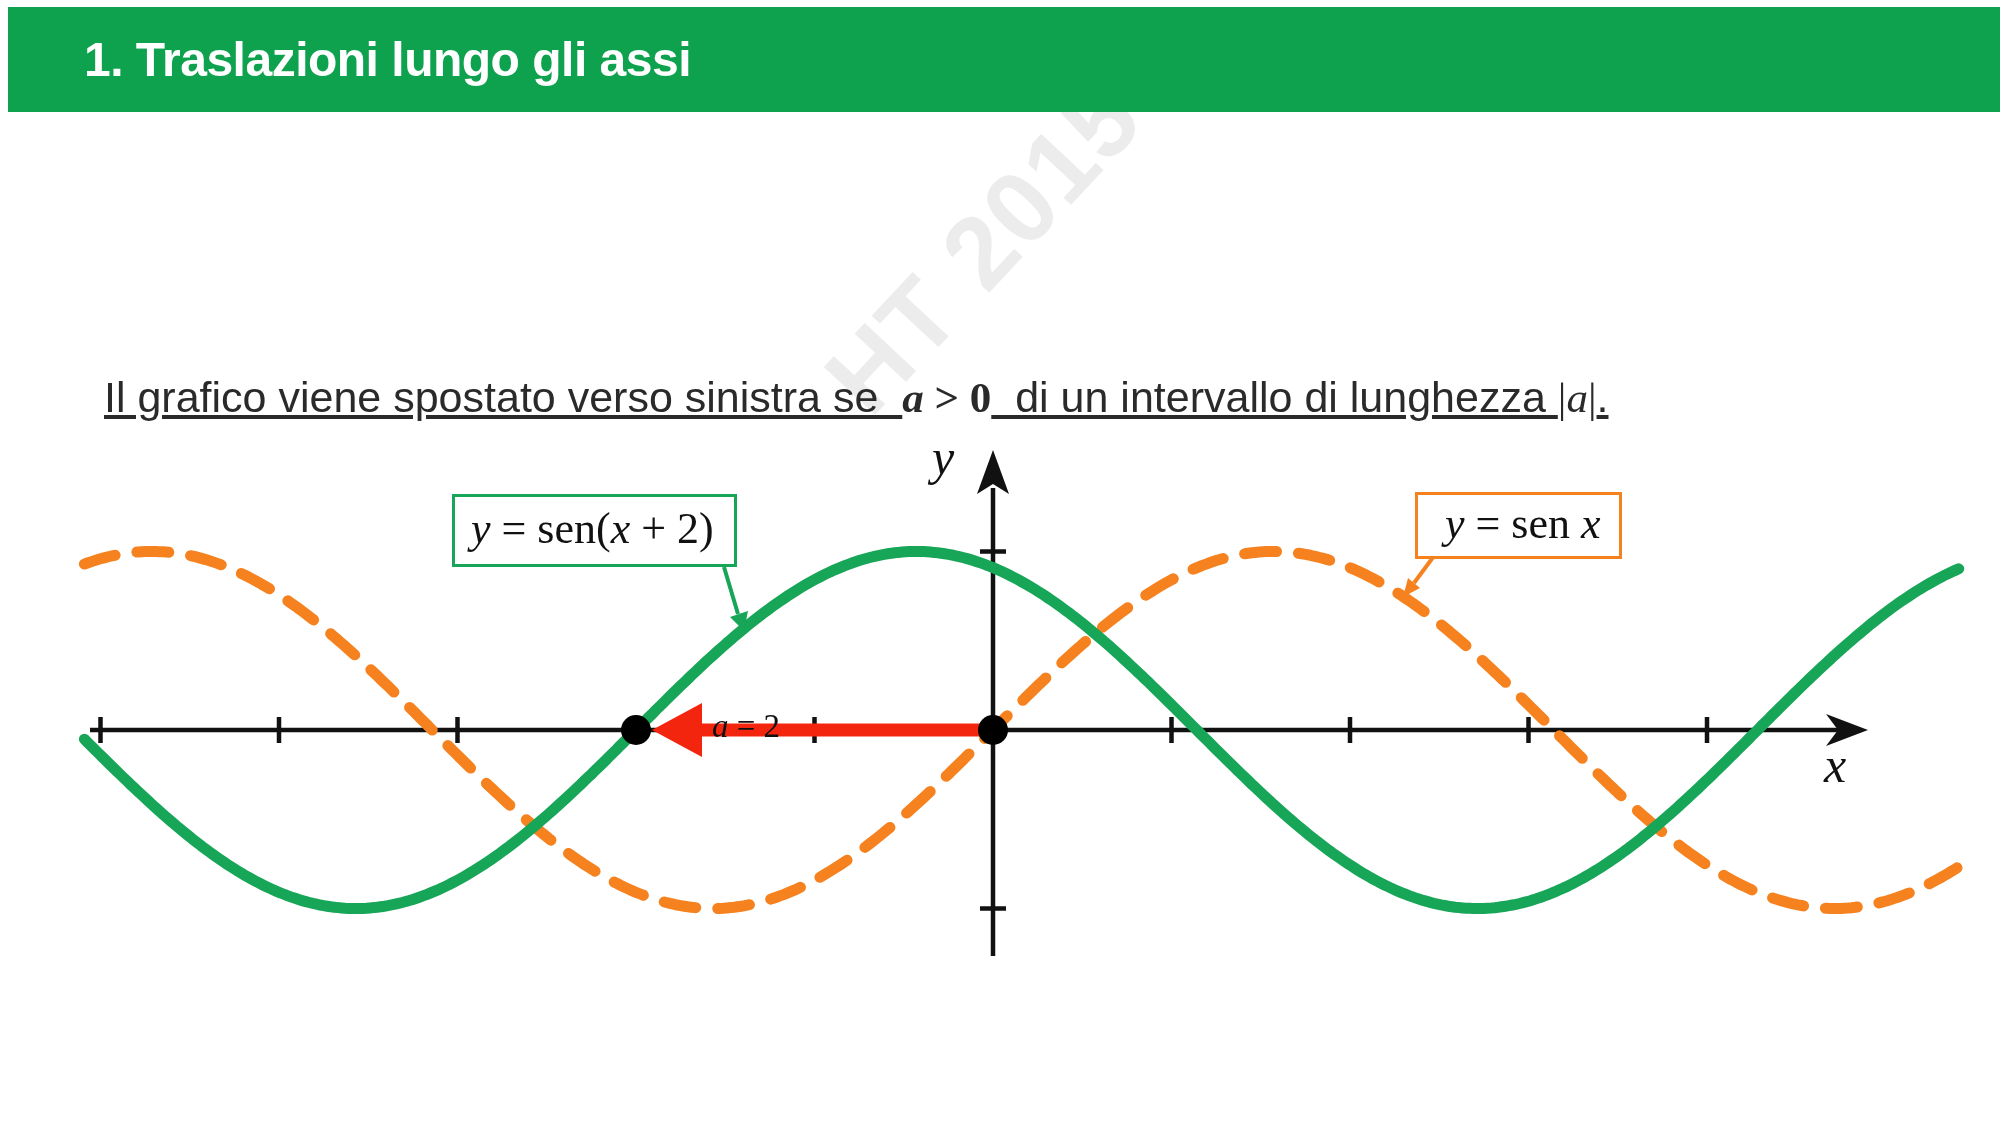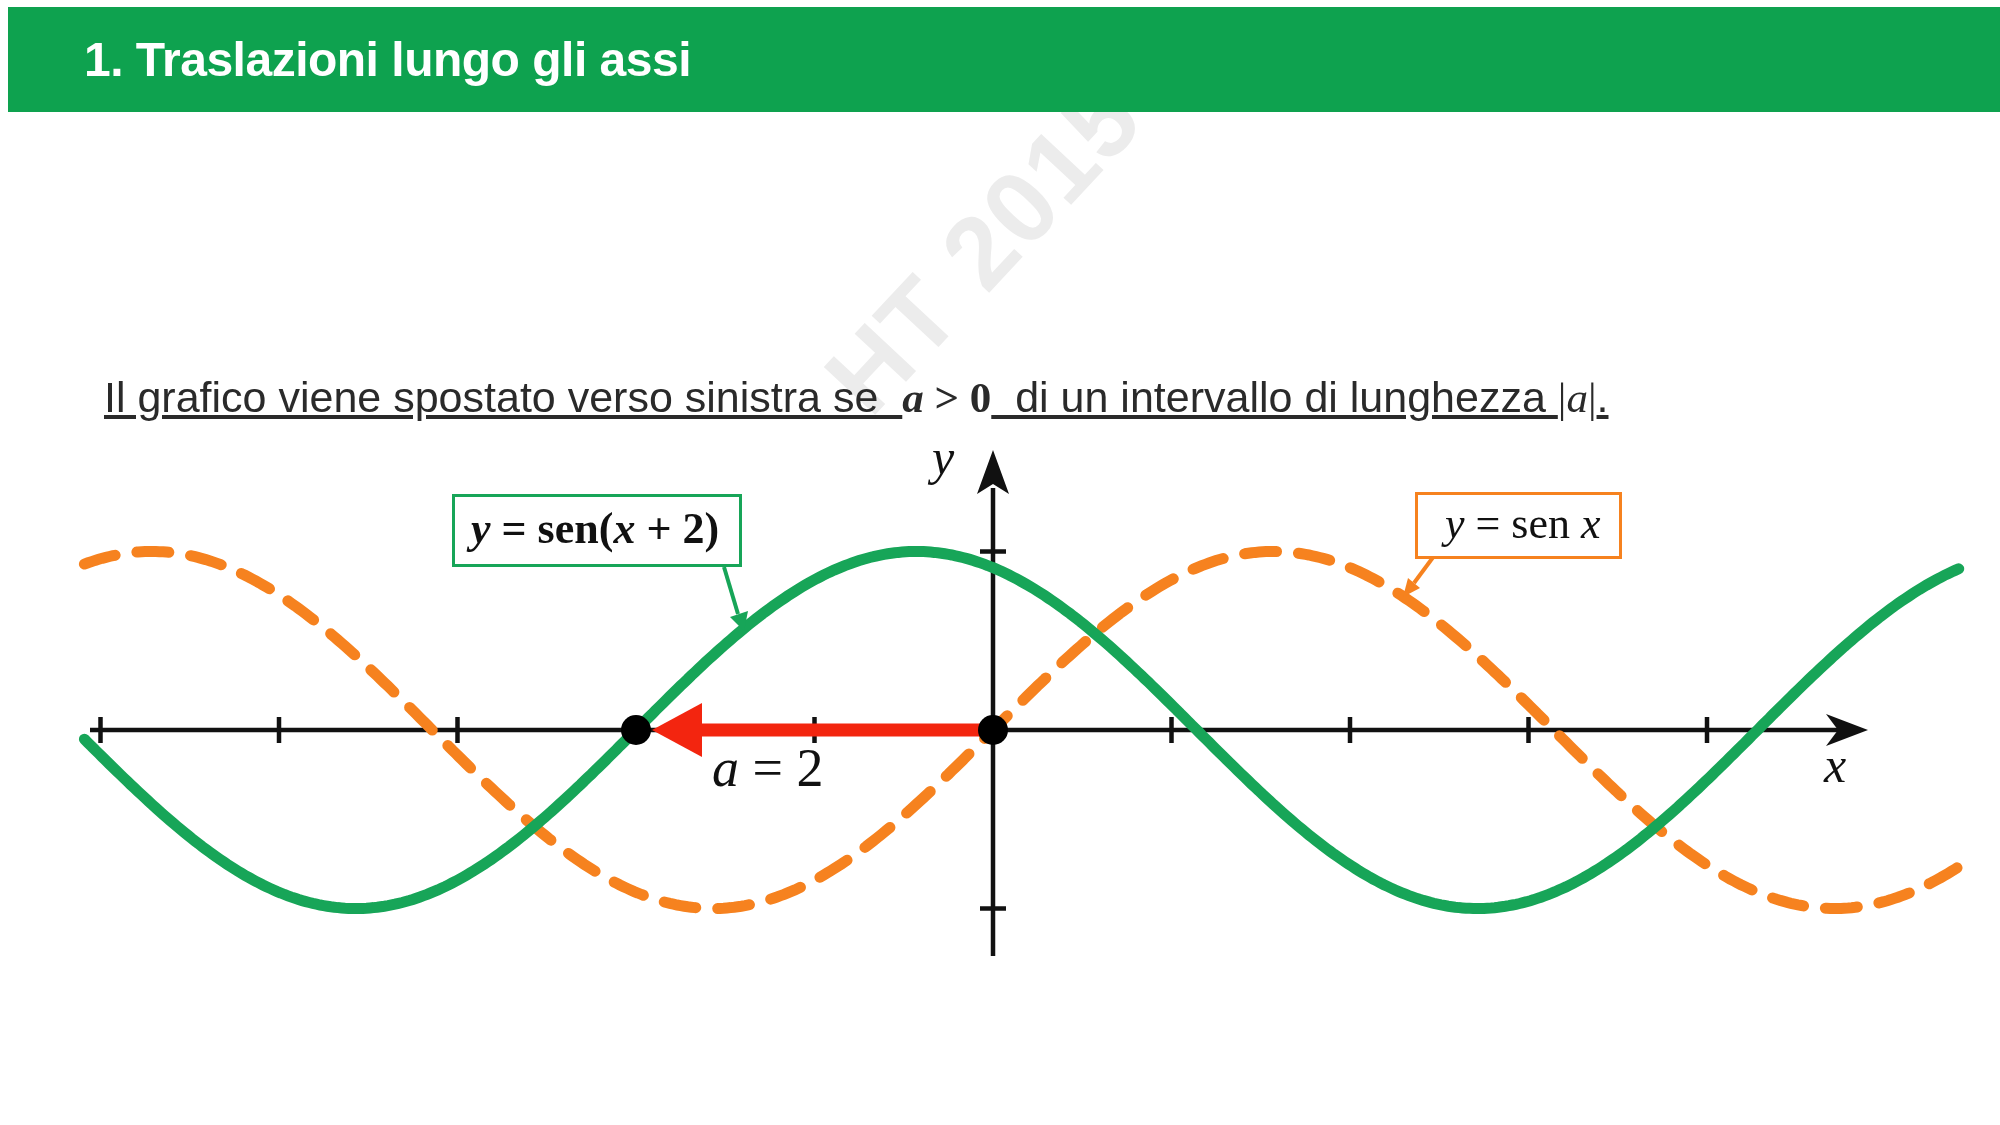--- a/index.html
+++ b/index.html
@@ -21,25 +21,25 @@
   
   #graph-svg{position:absolute;left:0;top:0;z-index:1;}
   
   .s-mi{font-family:"Liberation Serif",serif;font-style:italic;}
   .s-mu{font-family:"Liberation Serif",serif;}
   .s-mib{font-family:"Liberation Serif",serif;font-style:italic;font-weight:700;}
   .s-mub{font-family:"Liberation Serif",serif;font-weight:700;}
   .s-sans{font-family:"Liberation Sans",sans-serif;text-decoration:underline;}
   
   .curve-label{position:absolute;background:#ffffff;font-size:44px;color:#111;z-index:3;white-space:nowrap;}
-  .lbl-green{left:452px;top:494px;border:3px solid #17A558;padding:6px 20px 10px 16px;font-weight:bold;}
+  .lbl-green{left:452px;top:494px;border:3px solid #17A558;padding:6px 20px 10px 16px;}
   .lbl-orange{left:1415px;top:492px;border:3px solid #F6821F;padding:3px 18px 7px 27px;}
   
   .float-label{position:absolute;z-index:3;color:#111;white-space:nowrap;}
-  .lbl-a2{left:712px;top:736px;font-size:54px;}
+  .lbl-a2{left:712px;top:707px;font-size:33px;}
   .axis-label{position:absolute;z-index:3;color:#111;font-family:"Liberation Serif",serif;font-style:italic;}
   .x-label{left:1824px;top:736px;font-size:50px;}
   .y-label{left:932px;top:428px;font-size:50px;}
 </style>
 </head>
 <body>
 
 <div class="slide">
 
   <div class="header">

